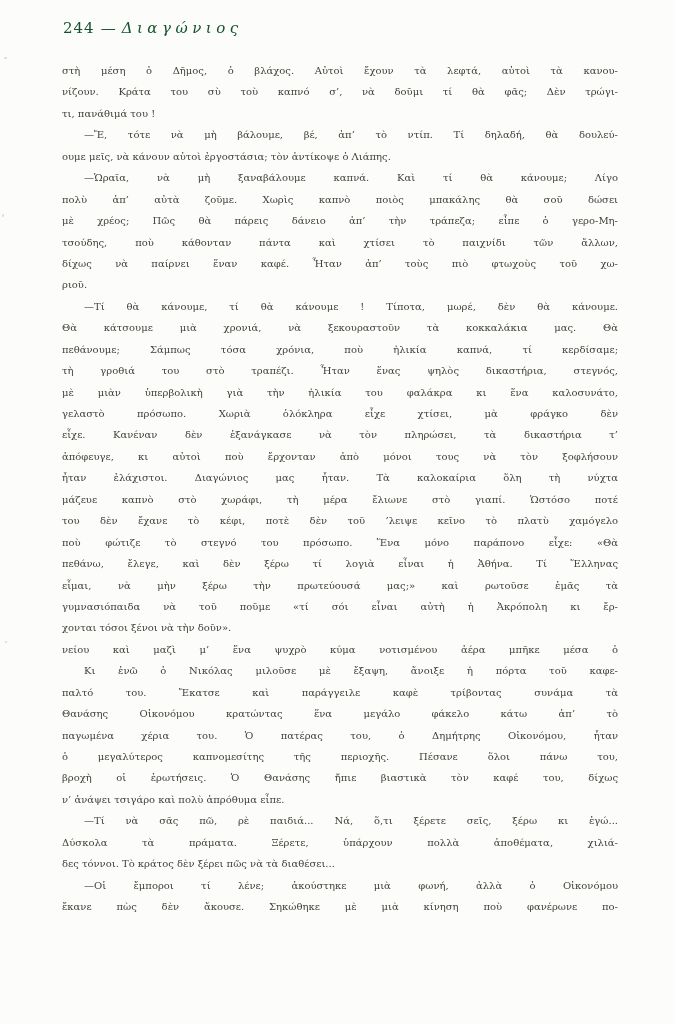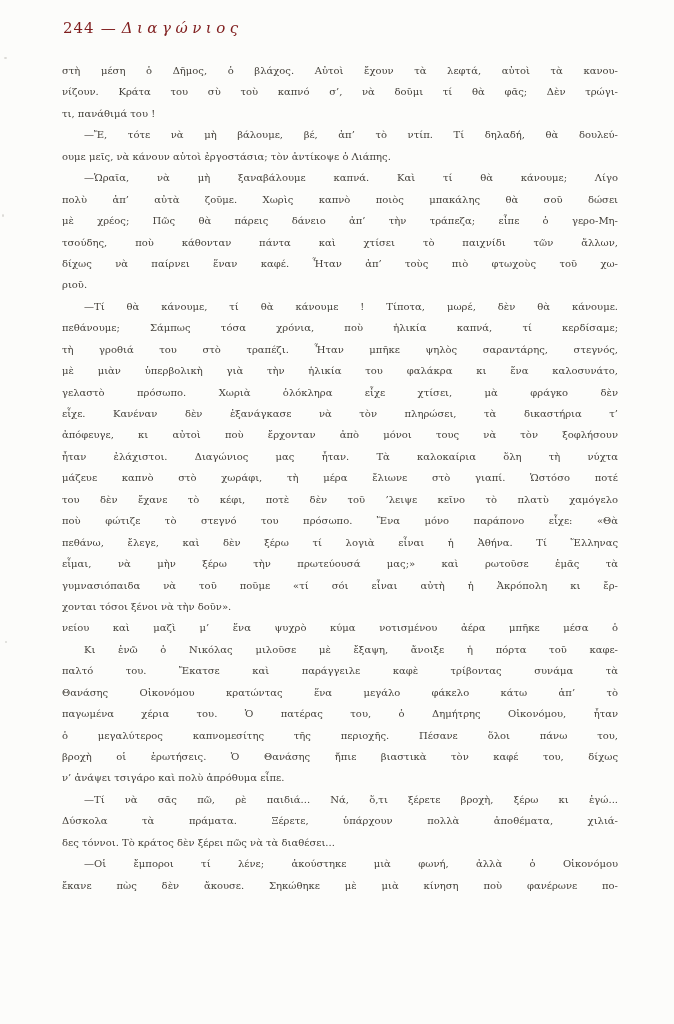--- a/index.html
+++ b/index.html
@@ -14,21 +14,21 @@
     background: #fcfcfa;
     overflow: hidden;
     font-family: "DejaVu Serif", "Liberation Serif", serif;
     color: #44403a;
   }
   .header {
     position: absolute;
     left: 63px;
     top: 19px;
     font-size: 15px;
-    color: #7f1d1d;
+    color: #14532d;
     white-space: nowrap;
   }
   .header .num {
     letter-spacing: 1px;
   }
   .header .dash {
     padding: 0 6px;
   }
   .header .title {
     font-style: italic;
@@ -81,43 +81,44 @@
       <div class="line para-end">τι, πανάθιμά του !</div>
       <div class="line indent">—Ἔ, τότε νὰ μὴ βάλουμε, βέ, ἀπ’ τὸ ντίπ. Τί δηλαδή, θὰ δουλεύ-</div>
       <div class="line para-end">ουμε μεῖς, νὰ κάνουν αὐτοὶ ἐργοστάσια; τὸν ἀντίκοψε ὁ Λιάπης.</div>
       <div class="line indent">—Ὡραῖα, νὰ μὴ ξαναβάλουμε καπνά. Καὶ τί θὰ κάνουμε; Λίγο</div>
       <div class="line">πολὺ ἀπ’ αὐτὰ ζοῦμε. Χωρὶς καπνὸ ποιὸς μπακάλης θὰ σοῦ δώσει</div>
       <div class="line">μὲ χρέος; Πῶς θὰ πάρεις δάνειο ἀπ’ τὴν τράπεζα; εἶπε ὁ γερο-Μη-</div>
       <div class="line">τσούδης, ποὺ κάθονταν πάντα καὶ χτίσει τὸ παιχνίδι τῶν ἄλλων,</div>
       <div class="line">δίχως νὰ παίρνει ἕναν καφέ. Ἦταν ἀπ’ τοὺς πιὸ φτωχοὺς τοῦ χω-</div>
       <div class="line para-end">ριοῦ.</div>
       <div class="line indent">—Τί θὰ κάνουμε, τί θὰ κάνουμε ! Τίποτα, μωρέ, δὲν θὰ κάνουμε.</div>
+      <div class="line">Θὰ κάτσουμε μιὰ χρονιά, νὰ ξεκουραστοῦν τὰ κοκκαλάκια μας. Θὰ</div>
       <div class="line">πεθάνουμε; Σάμπως τόσα χρόνια, ποὺ ἡλικία καπνά, τί κερδίσαμε;</div>
-      <div class="line">τὴ γροθιά του στὸ τραπέζι. Ἦταν μπῆκε ψηλὸς σαραντάρης, στεγνός,</div>
+      <div class="line">τὴ γροθιά του στὸ τραπέζι. Ἦταν ἕνας ψηλὸς δικαστήρια, στεγνός,</div>
       <div class="line">μὲ μιὰν ὑπερβολικὴ γιὰ τὴν ἡλικία του φαλάκρα κι ἕνα καλοσυνάτο,</div>
       <div class="line">γελαστὸ πρόσωπο. Χωριὰ ὁλόκληρα εἶχε χτίσει, μὰ φράγκο δὲν</div>
       <div class="line">εἶχε. Κανέναν δὲν ἐξανάγκασε νὰ τὸν πληρώσει, τὰ δικαστήρια τ’</div>
       <div class="line">ἀπόφευγε, κι αὐτοὶ ποὺ ἔρχονταν ἀπὸ μόνοι τους νὰ τὸν ξοφλήσουν</div>
       <div class="line">ἦταν ἐλάχιστοι. Διαγώνιος μας ἦταν. Τὰ καλοκαίρια ὅλη τὴ νύχτα</div>
       <div class="line">μάζευε καπνὸ στὸ χωράφι, τὴ μέρα ἔλιωνε στὸ γιαπί. Ὡστόσο ποτέ</div>
       <div class="line">του δὲν ἔχανε τὸ κέφι, ποτὲ δὲν τοῦ ’λειψε κεῖνο τὸ πλατὺ χαμόγελο</div>
       <div class="line">ποὺ φώτιζε τὸ στεγνό του πρόσωπο. Ἕνα μόνο παράπονο εἶχε: «Θὰ</div>
       <div class="line">πεθάνω, ἔλεγε, καὶ δὲν ξέρω τί λογιὰ εἶναι ἡ Ἀθήνα. Τί Ἕλληνας</div>
       <div class="line">εἶμαι, νὰ μὴν ξέρω τὴν πρωτεύουσά μας;» καὶ ρωτοῦσε ἐμᾶς τὰ</div>
       <div class="line">γυμνασιόπαιδα νὰ τοῦ ποῦμε «τί σόι εἶναι αὐτὴ ἡ Ἀκρόπολη κι ἔρ-</div>
       <div class="line para-end">χονται τόσοι ξένοι νὰ τὴν δοῦν».</div>
       <div class="line">νείου καὶ μαζὶ μ’ ἕνα ψυχρὸ κύμα νοτισμένου ἀέρα μπῆκε μέσα ὁ</div>
       <div class="line indent">Κι ἐνῶ ὁ Νικόλας μιλοῦσε μὲ ἔξαψη, ἄνοιξε ἡ πόρτα τοῦ καφε-</div>
       <div class="line">παλτό του. Ἔκατσε καὶ παράγγειλε καφὲ τρίβοντας συνάμα τὰ</div>
       <div class="line">Θανάσης Οἰκονόμου κρατώντας ἕνα μεγάλο φάκελο κάτω ἀπ’ τὸ</div>
       <div class="line">παγωμένα χέρια του. Ὁ πατέρας του, ὁ Δημήτρης Οἰκονόμου, ἦταν</div>
       <div class="line">ὁ μεγαλύτερος καπνομεσίτης τῆς περιοχῆς. Πέσανε ὅλοι πάνω του,</div>
       <div class="line">βροχὴ οἱ ἐρωτήσεις. Ὁ Θανάσης ἤπιε βιαστικὰ τὸν καφέ του, δίχως</div>
       <div class="line para-end">ν’ ἀνάψει τσιγάρο καὶ πολὺ ἀπρόθυμα εἶπε.</div>
-      <div class="line indent">—Τί νὰ σᾶς πῶ, ρὲ παιδιά... Νά, ὅ,τι ξέρετε βροχὴ, ξέρω κι ἐγώ...</div>
+      <div class="line indent">—Τί νὰ σᾶς πῶ, ρὲ παιδιά... Νά, ὅ,τι ξέρετε σεῖς, ξέρω κι ἐγώ...</div>
       <div class="line">Δύσκολα τὰ πράματα. Ξέρετε, ὑπάρχουν πολλὰ ἀποθέματα, χιλιά-</div>
       <div class="line para-end">δες τόννοι. Τὸ κράτος δὲν ξέρει πῶς νὰ τὰ διαθέσει...</div>
       <div class="line indent">—Οἱ ἔμποροι τί λένε; ἀκούστηκε μιὰ φωνή, ἀλλὰ ὁ Οἰκονόμου</div>
       <div class="line">ἔκανε πὼς δὲν ἄκουσε. Σηκώθηκε μὲ μιὰ κίνηση ποὺ φανέρωνε πο-</div>
     </div>
 
   <div class="speck s1"></div>
   <div class="speck s2"></div>
   <div class="speck s3"></div>
 

